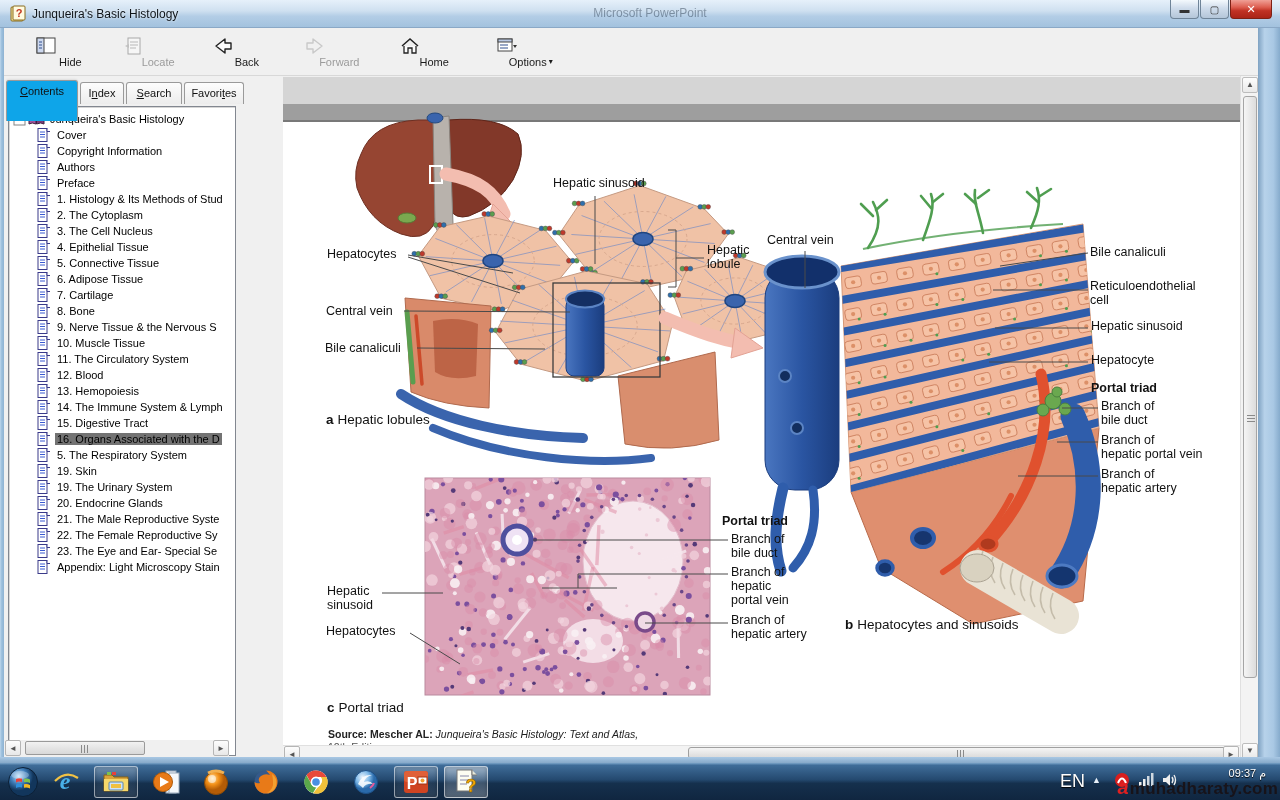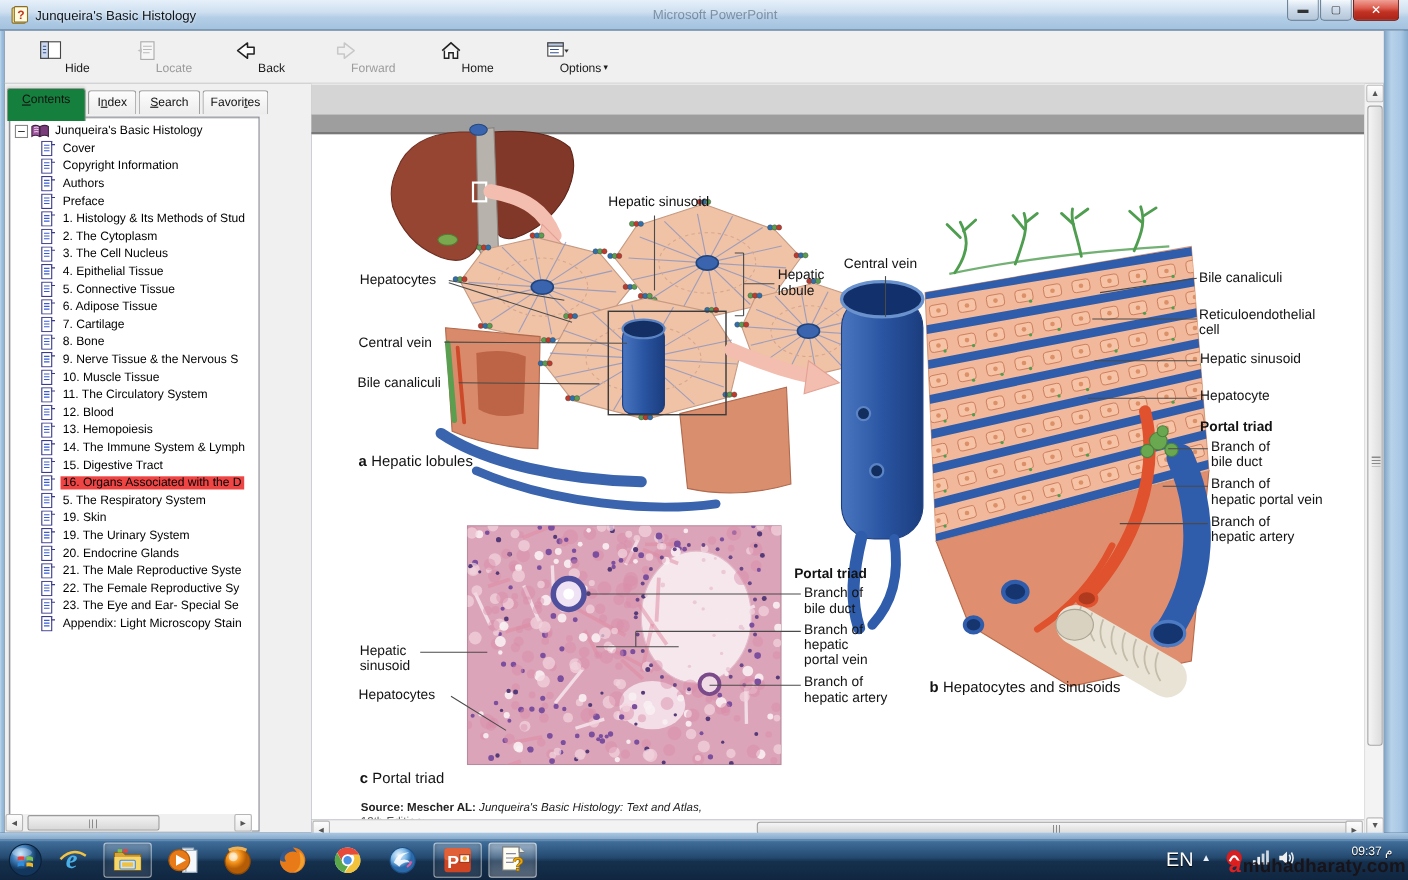--- a/index.html
+++ b/index.html
@@ -28,29 +28,29 @@
   .tbtn svg { width:22px; height:20px; }
   .tbtn.disabled { color:#9b9b9b; }
   .tbtn.disabled svg { opacity:.45; filter:grayscale(1); }
   .tbtn .lblrow { display:flex; align-items:center; gap:2px;padding-left:48px; }
 
   #left-pane { position:absolute; left:4px; top:76px; width:279px; height:681px; background:#f0f0f0; }
   #tabstrip { position:absolute; left:0; top:4px; height:24px; width:100%; }
   .tab { position:absolute; height:22px; top:2px; background:linear-gradient(#fdfdfd,#ececec);
     border:1px solid #9a9a9a; border-bottom:none; border-radius:3px 3px 0 0;
     font-size:11px; color:#111; text-align:center; padding-top:4px; }
-  .tab.active { top:0; height:30px; background:#15803d; z-index:2; box-shadow:0 -1px 2px rgba(0,0,0,.08); }
+  .tab.active { top:0; height:41px; background:#0ea5e9; z-index:2; box-shadow:0 -1px 2px rgba(0,0,0,.08); }
   .tab u { text-decoration:underline; }
   #toc-box { position:absolute; left:4px; top:30px; width:228px; height:650px; background:#fff;
     border:1px solid #828790; box-shadow:inset 1px 1px 0 #d6d6d6; overflow:hidden; }
   .toc-row { display:flex; align-items:center; height:16px; white-space:nowrap; font-size:11px; color:#000; overflow:hidden; }
   .toc-row .twig { width:13px; height:13px; margin-left:4px; flex:none; }
   .toc-row .ticon { width:17px; height:14px; margin:0 3px 0 2px; flex:none; }
   .toc-row.child { padding-left:24px; }
-  .toc-row.selected .tlabel { background:#ef4444; }
+  .toc-row.selected .tlabel { background:#737373; }
   .tlabel { padding:0 2px; }
   #toc-hscroll { position:absolute; left:1px; bottom:1px; width:224px; height:16px; background:#f0f0f0; display:flex; }
   .sb-arrow { width:16px; height:16px; background:linear-gradient(#fdfdfd,#e8e8e8); border:1px solid #b5b5b5;
     color:#555; font-size:8px; display:flex; align-items:center; justify-content:center; flex:none; border-radius:2px; }
   .sb-thumb-h { height:14px; margin-top:1px; background:linear-gradient(#f2f2f2,#d8d8d8); border:1px solid #9a9a9a; border-radius:2px; position:relative; }
   .grip-h { position:absolute; left:50%; top:3px; width:8px; height:8px; transform:translateX(-50%);
     background:repeating-linear-gradient(90deg,#8a8a8a 0 1px,transparent 1px 3px); }
 
   
   #content { position:absolute; left:283px; top:76px; width:957px; height:669px; background:#fff; overflow:hidden; }

